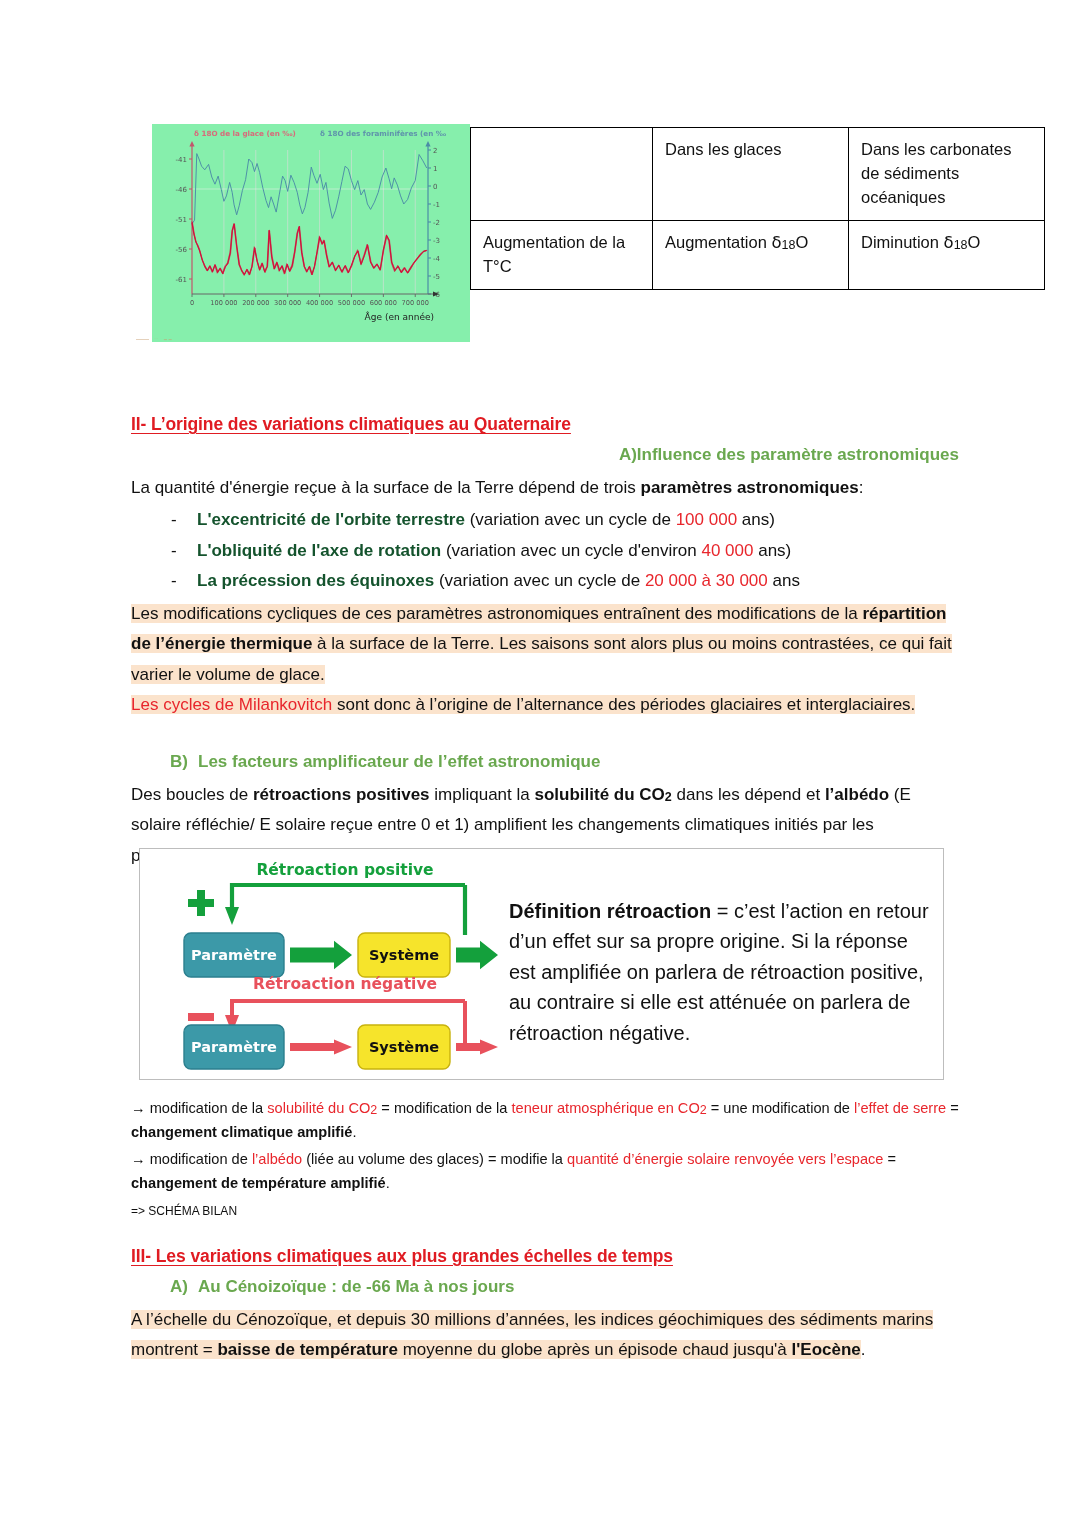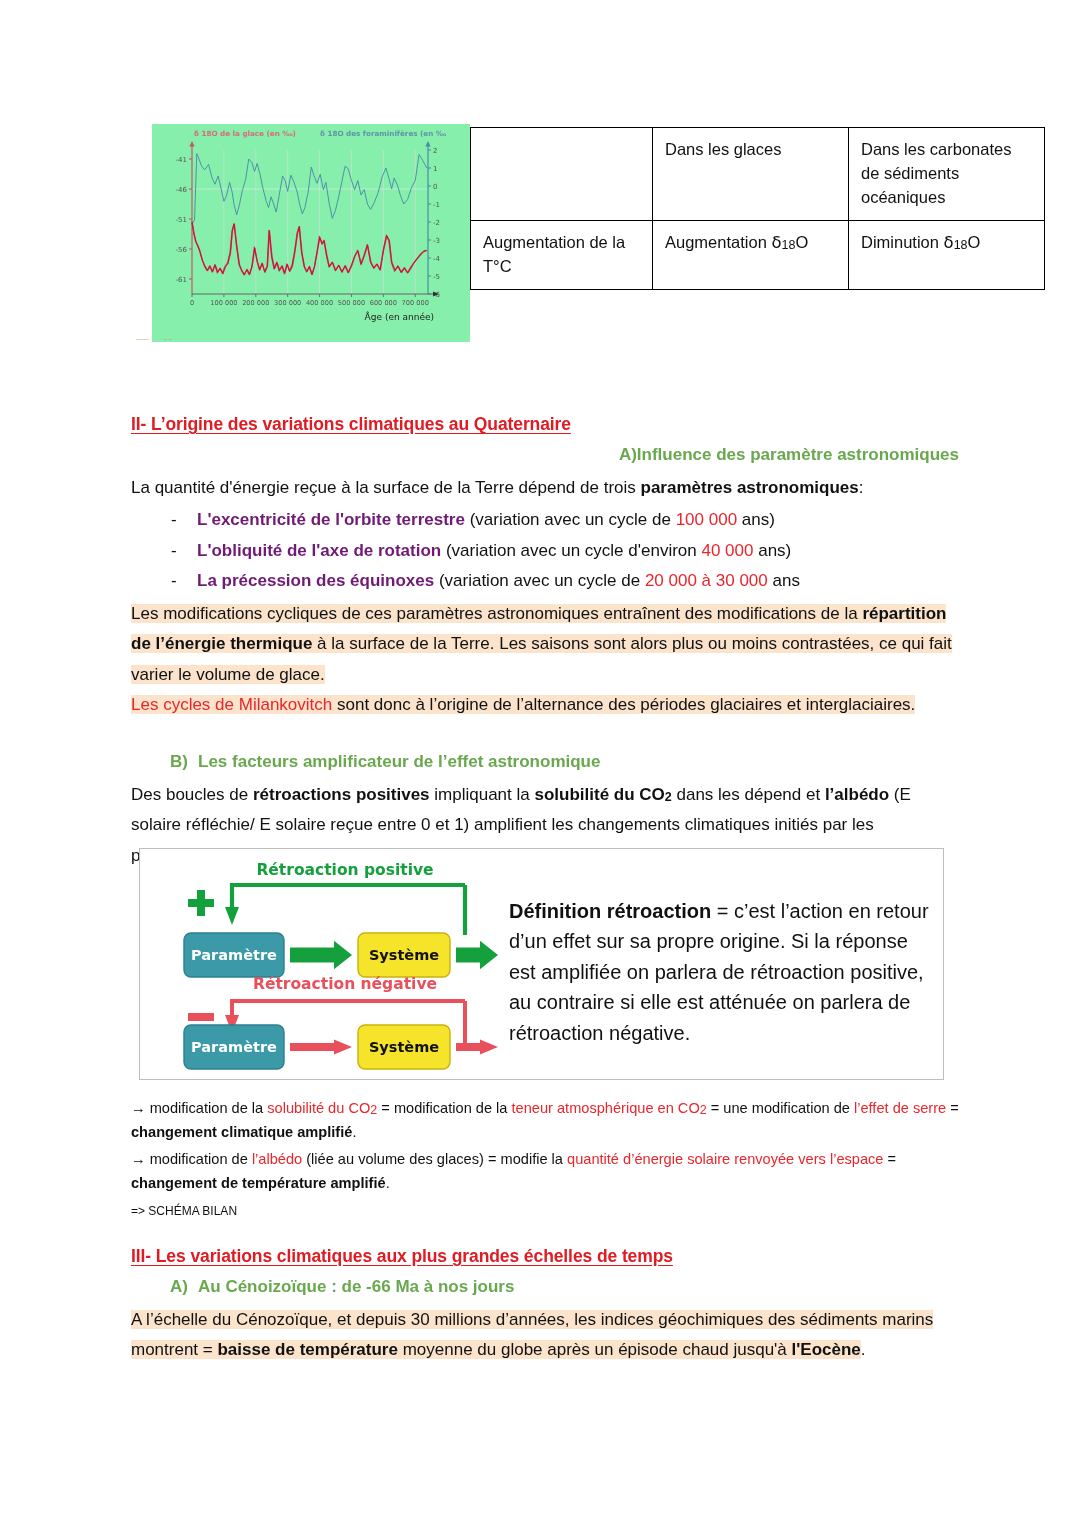--- a/index.html
+++ b/index.html
@@ -67,21 +67,21 @@
     color:#6AA84F; font-weight:bold; font-size:17px;
     margin-left:39px;
   }
   .h-green .ltr { display:inline-block; width:28px; }
 
   p.body {
     font-size:17px; line-height:1.78; margin:0; color:#111;
   }
   b { font-weight:bold; }
   .red { color:#E8262C; }
-  .redb { color:#701a75; font-weight:bold; }
+  .redb { color:#14532d; font-weight:bold; }
 
   ul.dashes { list-style:none; margin:0; padding:0; }
   ul.dashes li {
     font-size:17px; line-height:1.78; padding-left:66px; position:relative;
   }
   ul.dashes li .dash {
     position:absolute; left:40px; top:0; color:#111;
   }
 
   .hl { background:#FBE3CC; }

